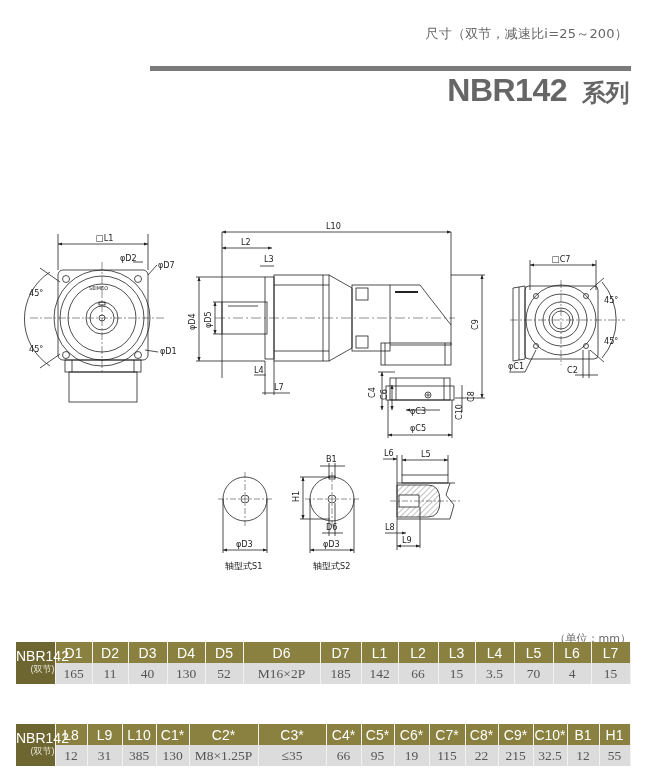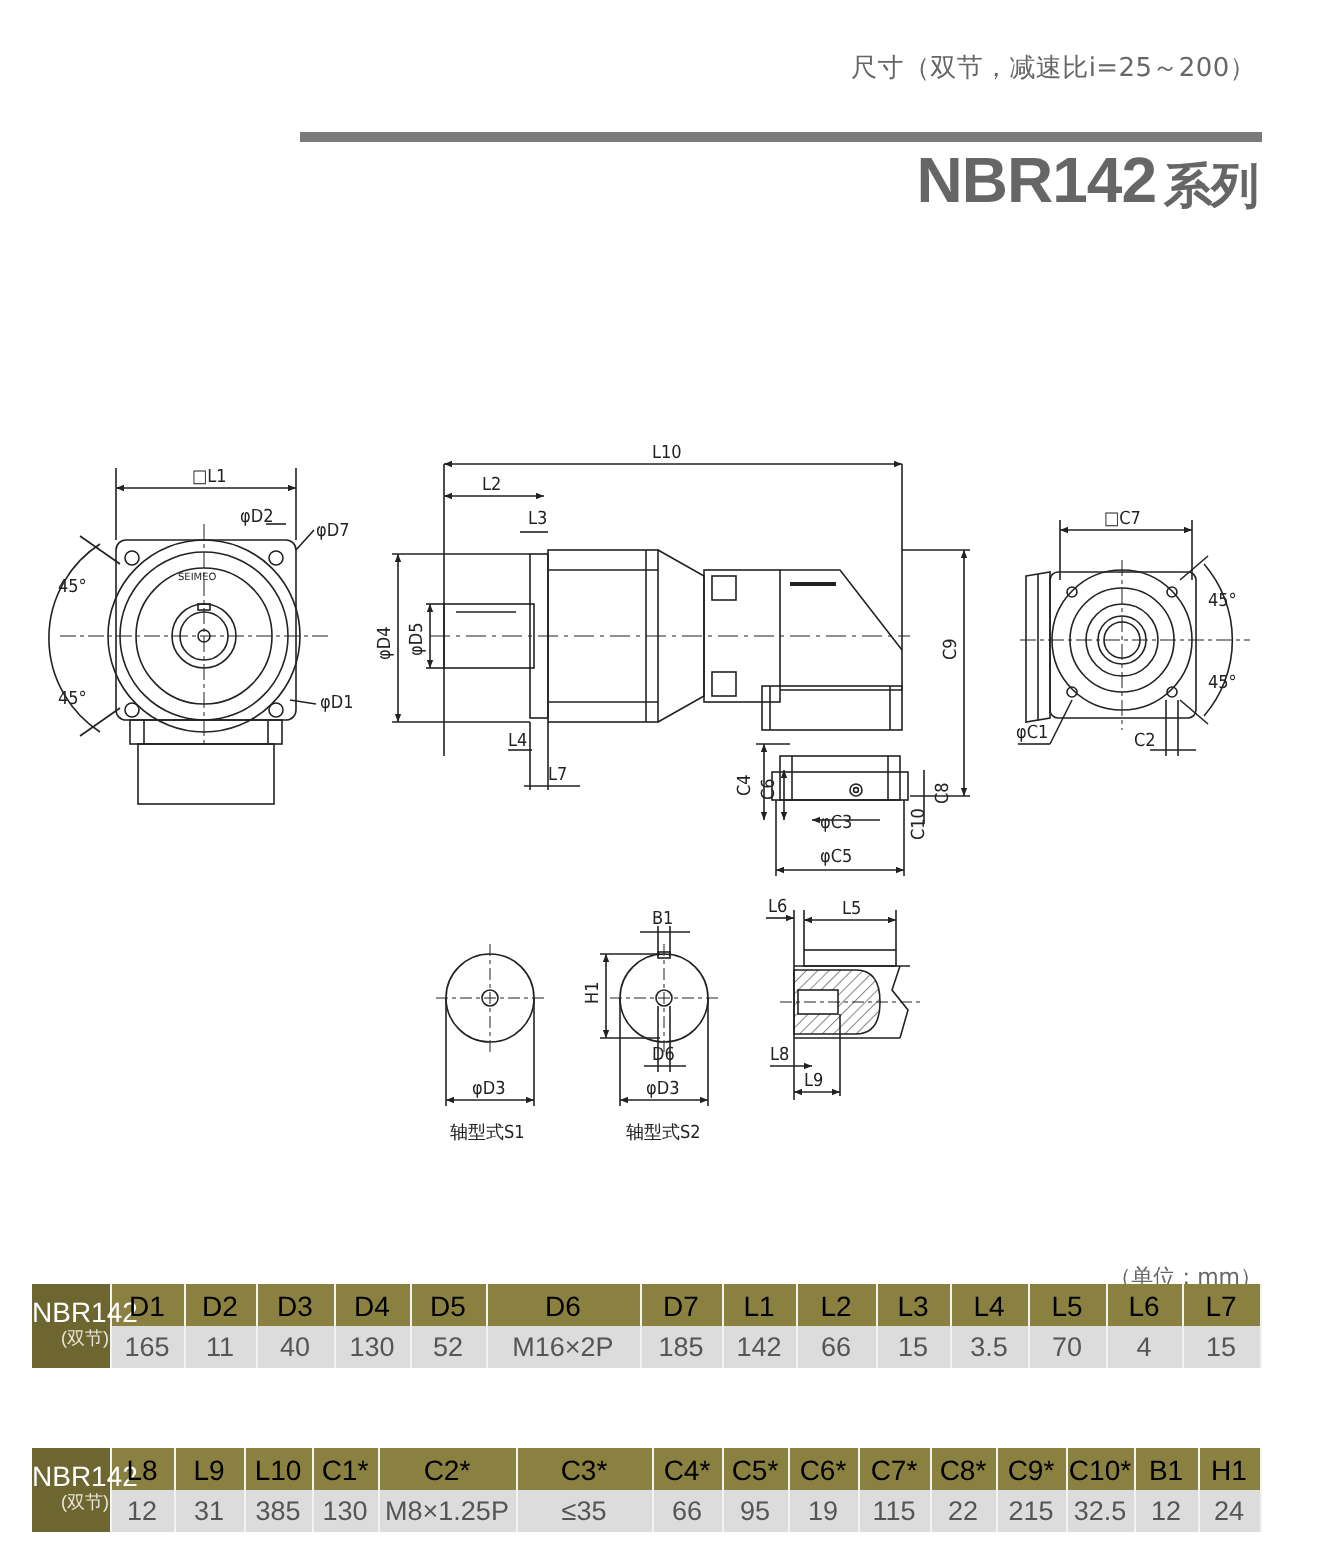--- a/index.html
+++ b/index.html
@@ -3,28 +3,28 @@
 <meta charset="utf-8">
 <style>
   html, body { margin: 0; padding: 0; background: #ffffff; }
   body { width: 659px; height: 784px; position: relative; overflow: hidden;
          font-family: "Liberation Sans", "DejaVu Sans", sans-serif; color: #555; }
   .subtitle { position: absolute; right: 31px; top: 25px; font-size: 13px; color: #666;
               font-family: "DejaVu Sans", sans-serif; letter-spacing: 0.2px; }
   .rule { position: absolute; left: 150px; top: 66px; width: 481px; height: 5px; background: #7a7a7a; }
   .title { position: absolute; right: 30px; top: 72px; font-size: 32px; font-weight: bold; color: #666;
            letter-spacing: -0.5px; font-family: "Liberation Sans", sans-serif; }
-  .title .series { font-size: 24px; font-family: Liberation Sans, sans-serif; margin-left: 4px; }
+  .title .series { font-size: 24px; font-family: Liberation Sans, sans-serif; margin-left: 15px; }
   svg.drawing { position: absolute; left: 0; top: 0; }
   .dim { font-family: "DejaVu Sans Condensed", "DejaVu Sans", sans-serif; font-size: 9px; fill: #222; }
   .unit { position: absolute; right: 28px; top: 631px; font-size: 11px; color: #666; font-family: "DejaVu Sans", sans-serif; }
   table.spec { position: absolute; left: 16px; border-collapse: collapse; table-layout: fixed; }
   table.spec td { padding: 0; text-align: center; height: 21px; border-right: 1px solid #f2f2ef; }
-  table.spec tr.hdr td { background: #8a8040; color: #000000; font-size: 14px; font-family: "Liberation Sans", sans-serif; }
-  table.spec tr.val td { background: #dcdcdc; color: #555; font-size: 13.5px; font-family: Liberation Sans, sans-serif; }
+  table.spec tr.hdr td { background: #8a8040; color: #ffffff; font-size: 14px; font-family: "Liberation Sans", sans-serif; }
+  table.spec tr.val td { background: #dcdcdc; color: #555; font-size: 13.5px; font-family: Liberation Serif, serif; }
   table.spec td.label { background: #6e6630 !important; color: #fff !important; font-size: 9.5px; line-height: 13px;
                         vertical-align: middle; font-family: "DejaVu Sans", sans-serif; }
   .label .l2 { display: block; font-size: 9px; color: #e8e6d8; text-align: right; }
   #t1 { top: 642px; width: 614px; }
   #t2 { top: 724px; width: 614px; }
 </style>
 </head>
 <body>
 
 <div class="subtitle">尺寸（双节，减速比i=25～200）</div>
@@ -348,16 +348,16 @@
     <td>M8×1.25P</td>
     <td>≤35</td>
     <td>66</td>
     <td>95</td>
     <td>19</td>
     <td>115</td>
     <td>22</td>
     <td>215</td>
     <td>32.5</td>
     <td>12</td>
-    <td>24</td>
+    <td>55</td>
   </tr>
 </tbody>
   </table>
 
 </body></html>

